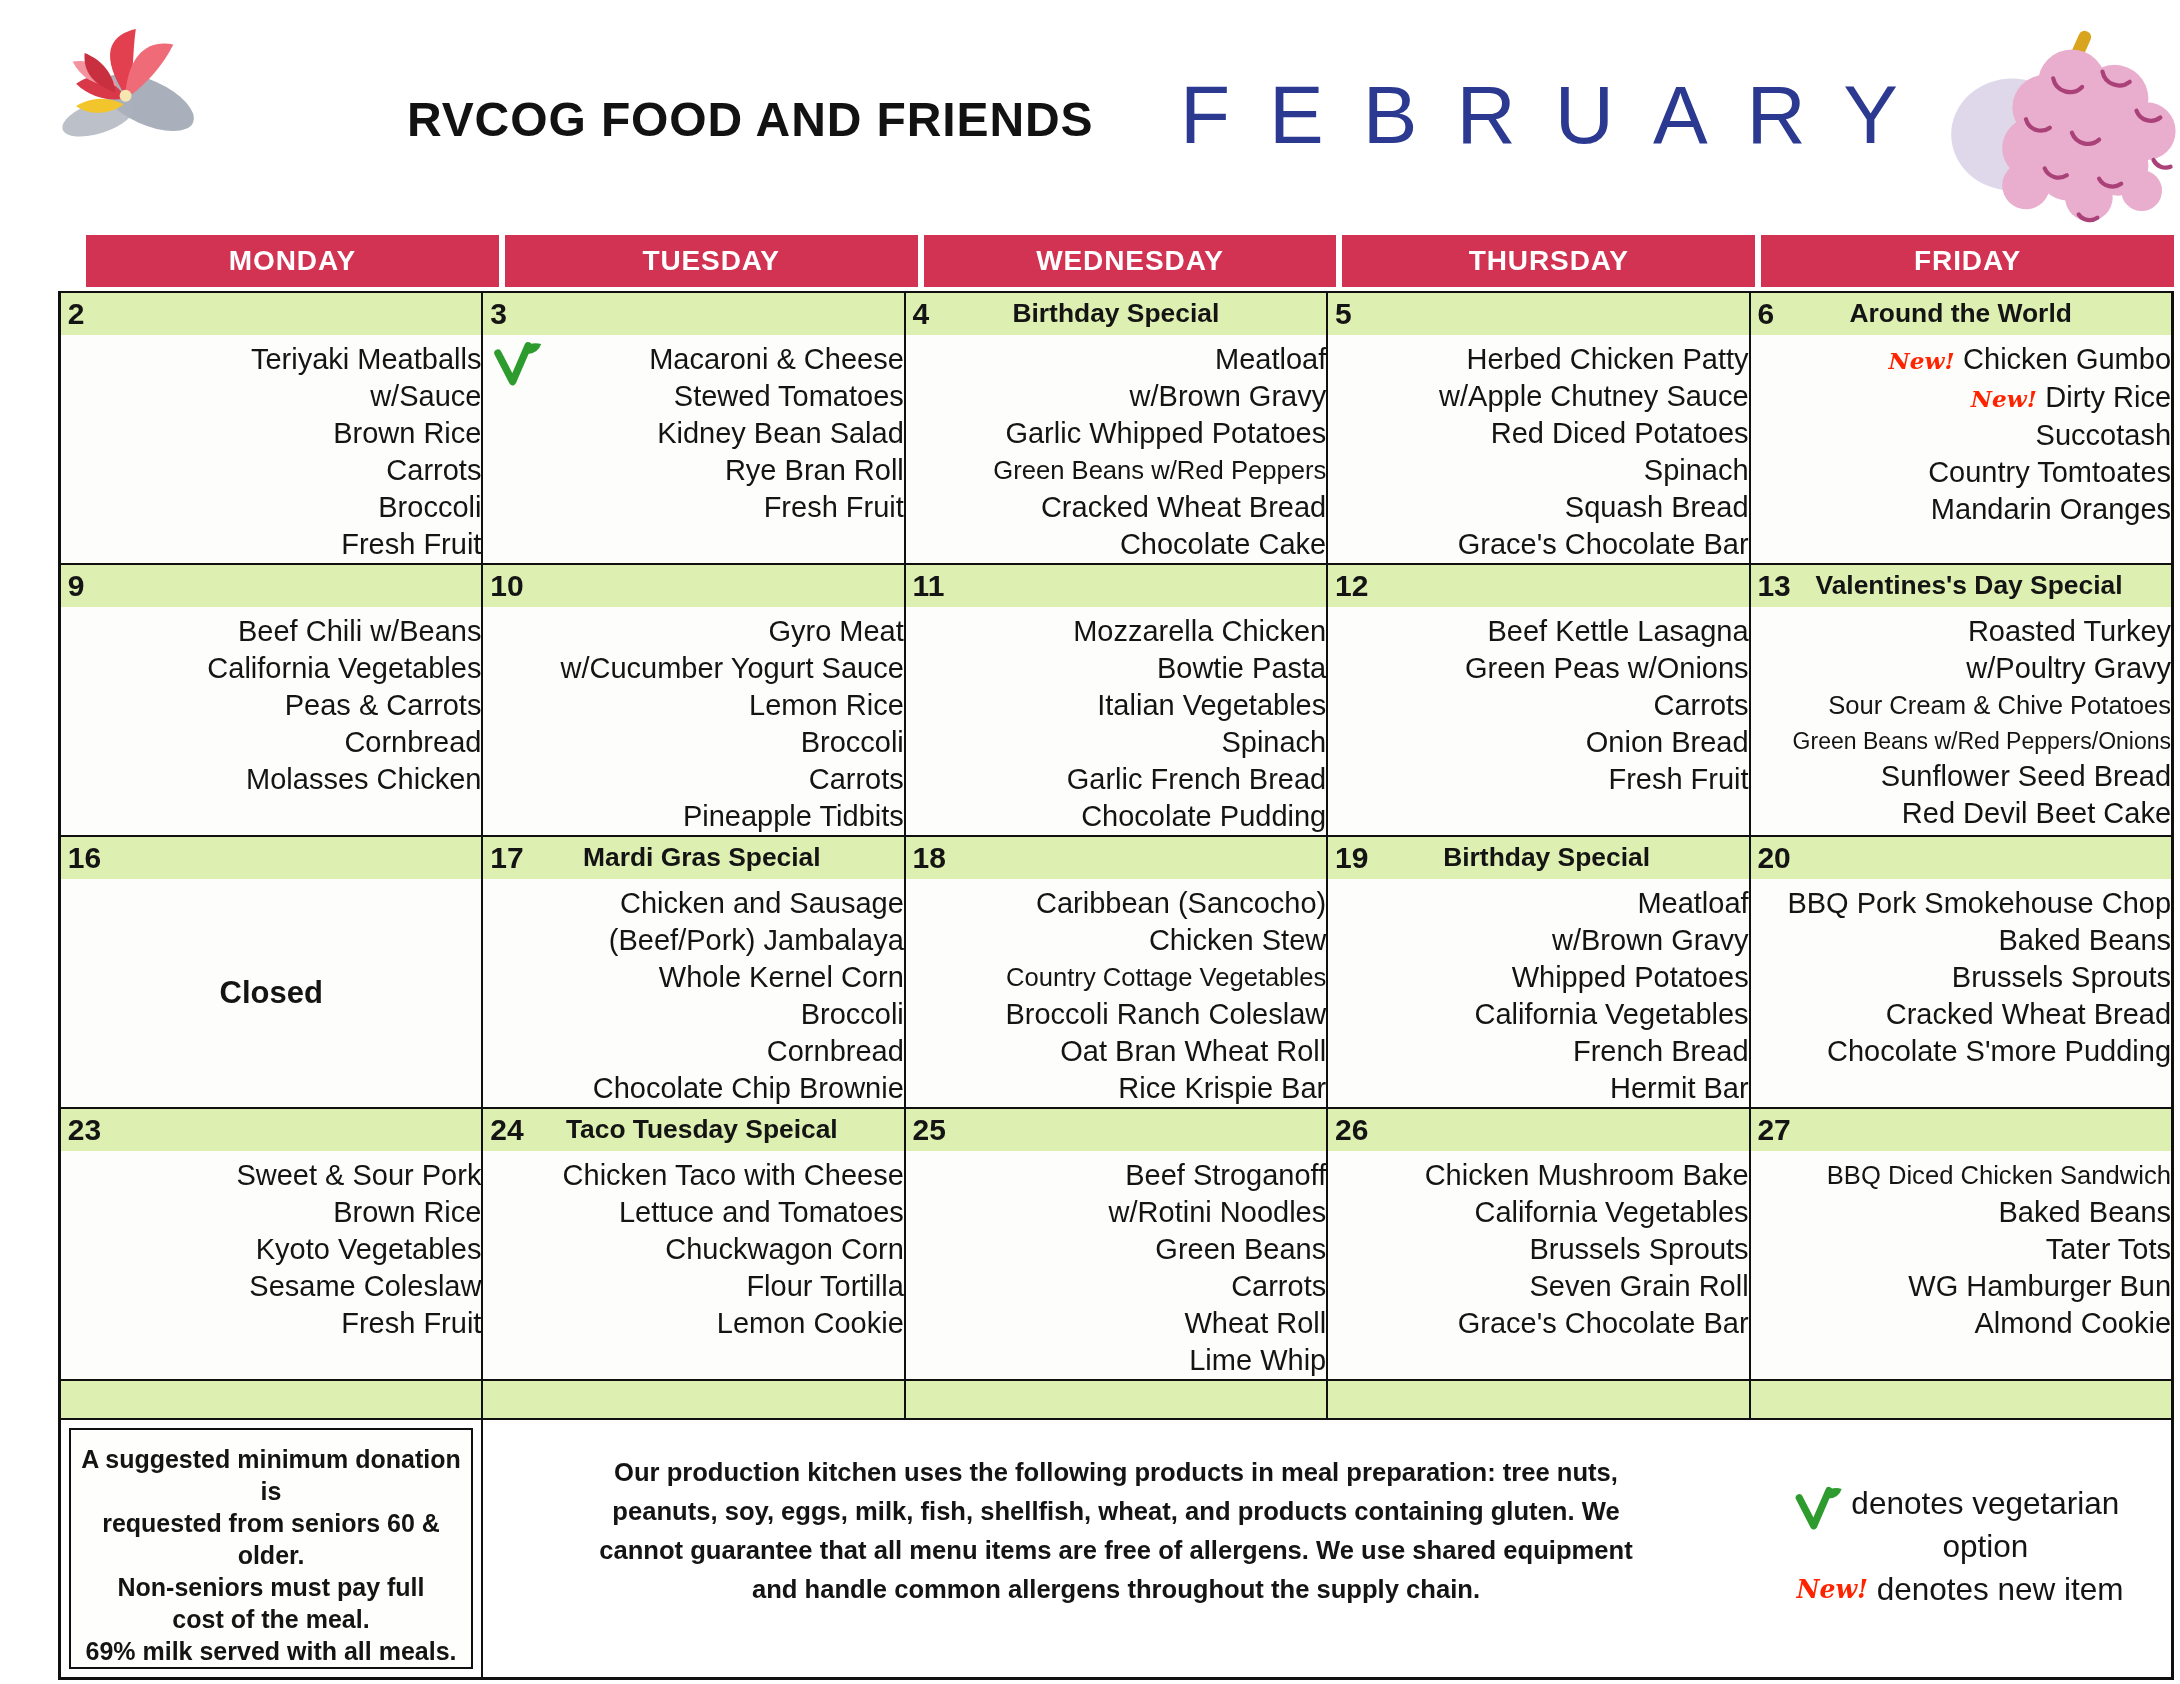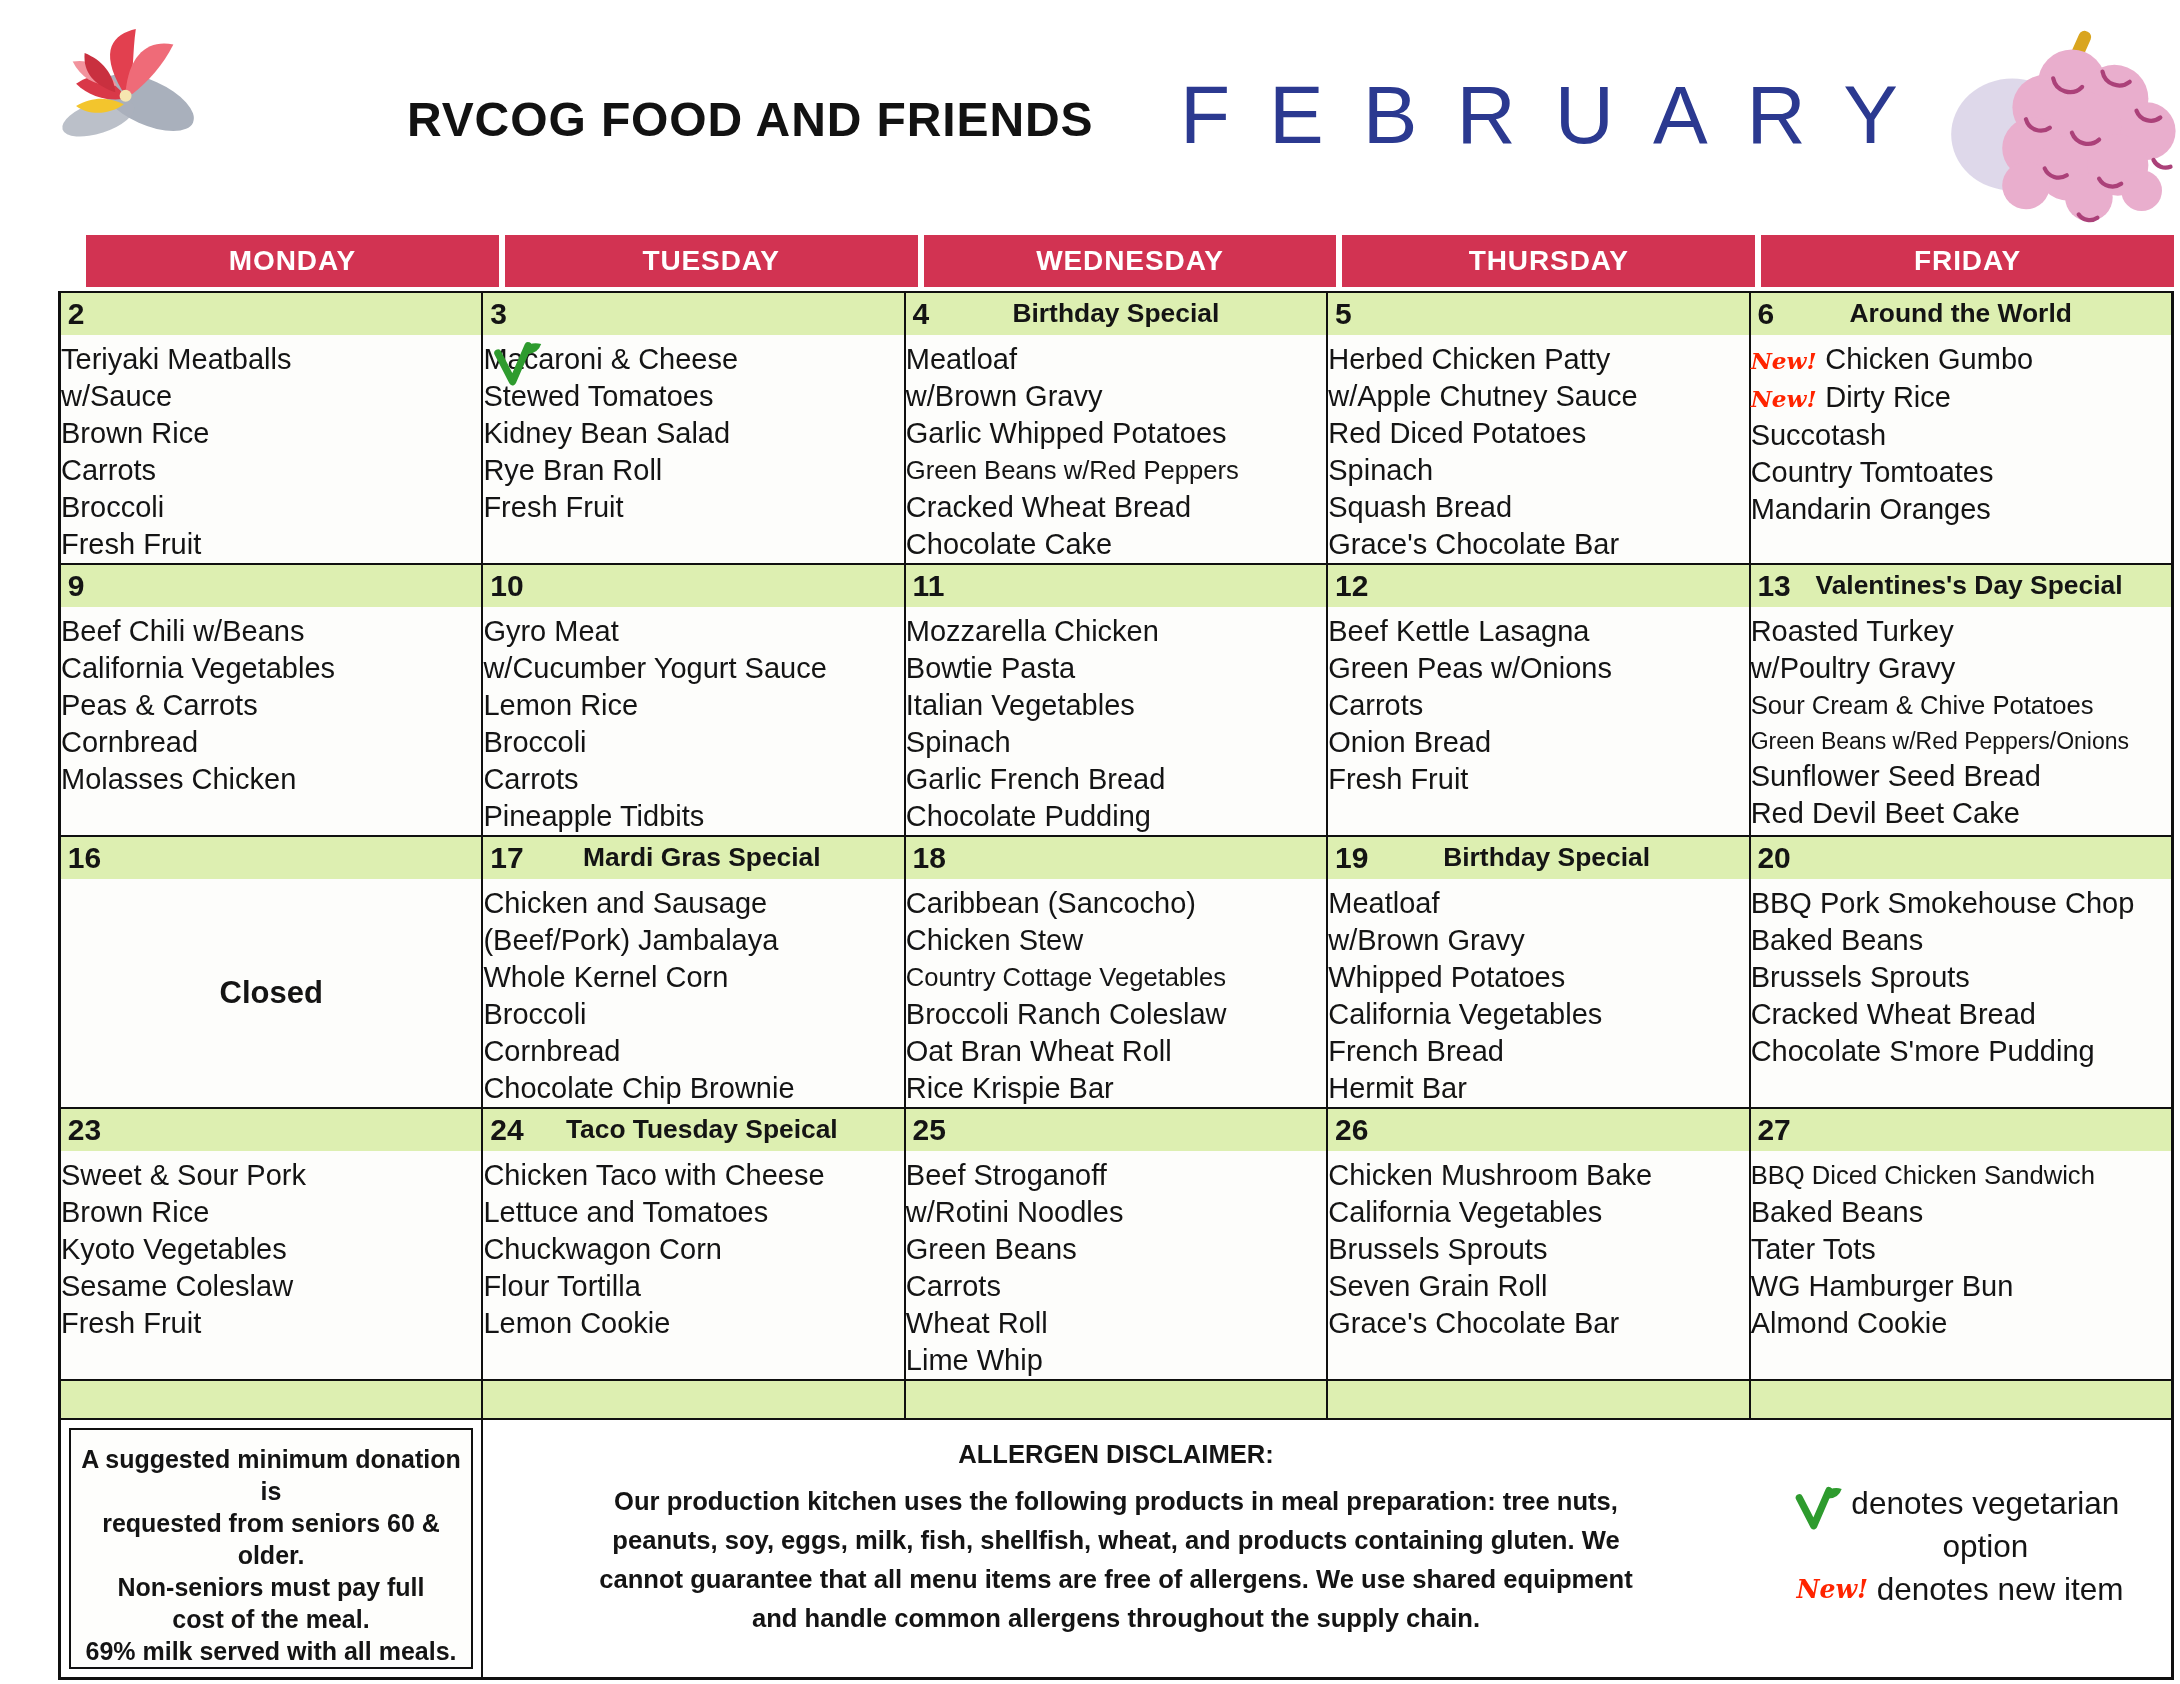--- a/index.html
+++ b/index.html
@@ -37,21 +37,21 @@
     font-weight:bold;font-size:28px;letter-spacing:0.9px;
     text-align:center;padding:10.2px 0 9.4px;
   }
   .cal-table{border:3.4px solid #101010;border-top:2.6px solid #101010;background:#fff;}
   .week-row{display:flex;border-bottom:2.6px solid #101010;}
   .cell{flex:1;border-right:2.6px solid #101010;min-height:266px;display:flex;flex-direction:column;background:#fdfdfb;}
   .cell:last-child{border-right:none;}
   .band{background:var(--date-band);min-height:42px;display:flex;align-items:center;padding:1.7px 6.8px;}
   .day-num{font-weight:bold;font-size:30px;line-height:30px;}
   .day-special{flex:1;text-align:center;font-weight:bold;font-size:26.4px;padding-right:17px;}
-  .menu{flex:1;text-align:left;padding-top:6px;position:relative;}
+  .menu{flex:1;text-align:right;padding-top:6px;position:relative;}
   .menu .line{font-size:29px;line-height:37px;}
   .menu .line.sz30{font-size:25.6px;}
   .menu .line.sz27{font-size:23px;line-height:34px;}
   .menu.closed{display:flex;align-items:center;justify-content:center;padding-top:0;}
   .menu.closed .line{font-weight:bold;font-size:31px;}
   .veg-icon{position:absolute;left:8.5px;top:5.1px;width:51px;height:49px;}
   .new-marker{
     color:var(--new-item);font-style:italic;font-weight:bold;
     font-family:"DejaVu Serif",serif;font-size:0.8em;margin-right:8.5px;
   }
@@ -410,21 +410,20 @@
         <div class="donation-box" id="donation-box">
             <div>A suggested minimum donation is</div>
             <div>requested from seniors 60 &amp;</div>
             <div>older.</div>
             <div>Non-seniors must pay full</div>
             <div>cost of the meal.</div>
             <div>69% milk served with all meals.</div>
           </div>
       </div>
       <div class="foot-mid">
-        <p class="allergen-title">ALLERGEN DISCLAIMER:</p>
         <div class="allergen-text">Our production kitchen uses the following products in meal preparation: tree nuts, peanuts, soy, eggs, milk, fish, shellfish, wheat, and products containing gluten. We cannot guarantee that all menu items are free of allergens. We use shared equipment and handle common allergens throughout the supply chain.</div>
       </div>
       <div class="foot-right">
         <div class="legend-line">
           <svg class="legend-icon" viewBox="0 0 60 60" aria-hidden="true">
             <path d="M6 16 L24 51 L43 7" stroke="#2e9b2e" stroke-width="9" fill="none" stroke-linecap="round" stroke-linejoin="round"></path>
             <path d="M37 11 Q47 1 59 5 Q55 17 42 17 Q37 15 37 11 Z" fill="#2e9b2e"></path>
           </svg>
           <span class="legend-veg-text">denotes vegetarian option</span>
         </div>

